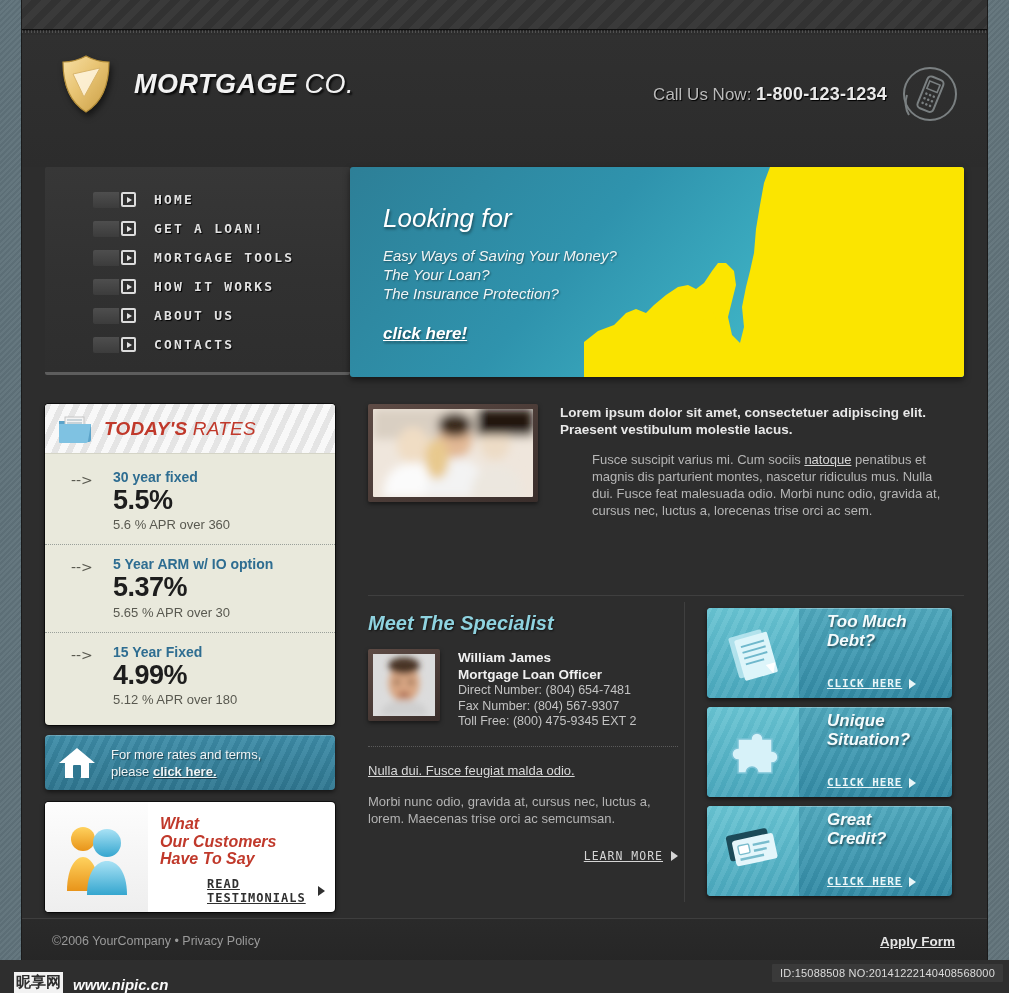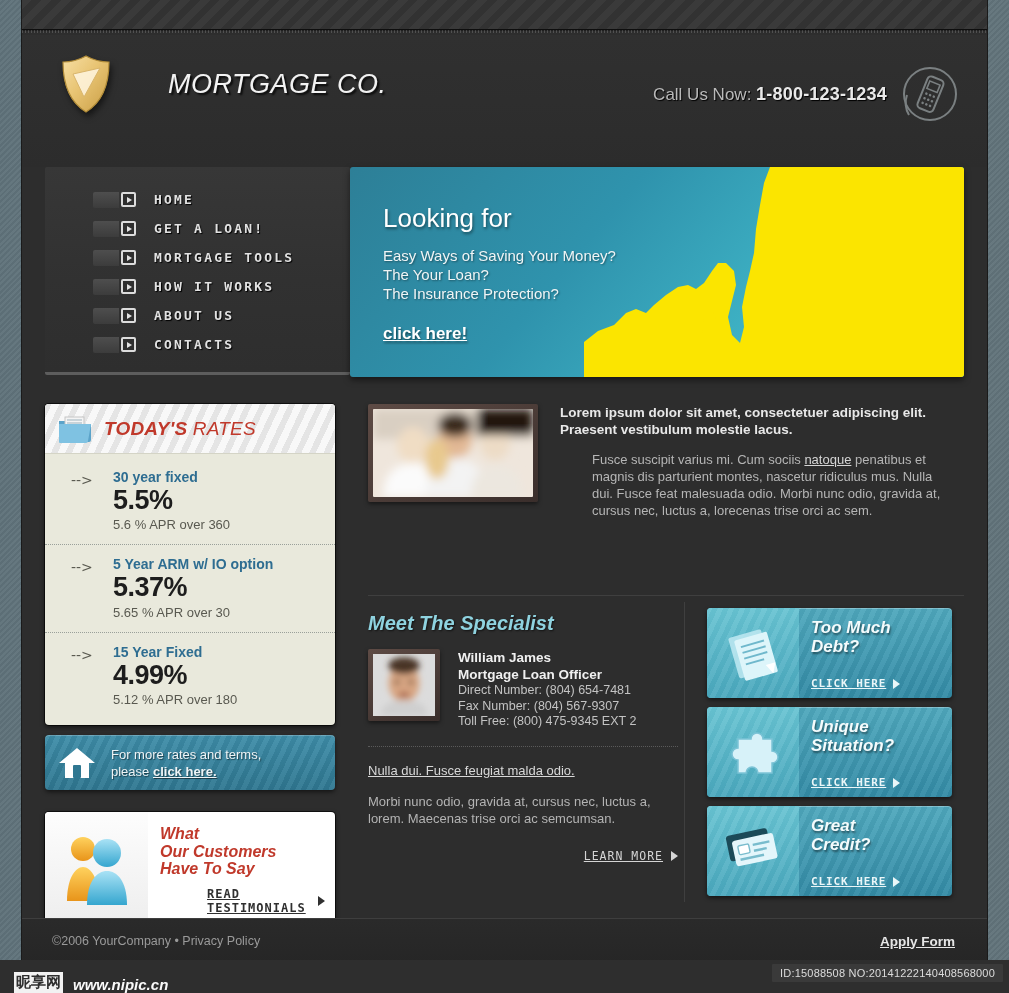--- a/index.html
+++ b/index.html
@@ -57,21 +57,21 @@
   .logo-wrap {
     position: absolute; left: 38px; top: 20px;
     display: flex; align-items: center; gap: 22px;
   }
   .shield { width: 52px; height: 58px; position: relative; filter: drop-shadow(2px 4px 3px rgba(0,0,0,.55)); }
   .brand {
     font-size: 27px; letter-spacing: .5px; color: #f2f2f2;
     font-style: italic; white-space: nowrap;
     text-shadow: 2px 2px 2px rgba(0,0,0,.8);
   }
-  .brand b { font-weight: 400; margin-left: 34px; }
+  .brand b { font-weight: 700; }
   .brand span { font-weight: 400; }
 
   .callbox {
     position: absolute; right: 28px; top: 30px;
     display: flex; align-items: center; gap: 14px;
   }
   .calltext { font-size: 17px; color: #b9b9b9; text-shadow: 1px 1px 1px #000; white-space: nowrap; }
   .calltext b { color: #e9e9e9; font-weight: 700; font-size: 18px; letter-spacing: .2px; }
   .phoneicon { width: 58px; height: 58px; opacity: .55; }
 
@@ -110,21 +110,21 @@
     text-shadow: 1px 1px 1px #000;
   }
 
   .hero {
     position: absolute; left: 328px; top: 0; width: 614px; height: 210px;
     background: linear-gradient(130deg,#2d7f97 0%, #2f93ad 38%, #45c0cf 82%, #53d0d8 100%);
     border-radius: 3px; overflow: hidden;
     box-shadow: 0 3px 6px rgba(0,0,0,.5);
   }
   .hero-yellow { position: absolute; right: 0; top: 0; width: 380px; height: 210px; }
-  .hero-text { position: relative; z-index: 2; padding: 36px 16px 0 33px; }
+  .hero-text { position: relative; z-index: 2; padding: 36px 16px 0 33px; font-style: italic; }
   .hero-h { font-size: 26px; color: #fff; text-shadow: 1px 2px 3px rgba(0,0,0,.45); margin-bottom: 12px; }
   .hero-l { font-size: 15px; color: #f0f5f6; line-height: 19px; text-shadow: 1px 1px 2px rgba(0,0,0,.4); }
   .hero-cta {
     display: inline-block; margin-top: 21px; font-size: 17px; font-weight: 700;
     color: #fff; text-decoration: underline; text-shadow: 1px 2px 2px rgba(0,0,0,.5);
     cursor: pointer;
   }
 
   
   .row-main { position: absolute; left: 0; top: 390px; width: 965px; height: 525px; }
@@ -166,21 +166,21 @@
       linear-gradient(180deg,#3e8da8 0%, #2f7791 100%);
     display: flex; align-items: center; padding-left: 12px; gap: 14px;
     box-shadow: 0 2px 4px rgba(0,0,0,.55), inset 0 1px 0 rgba(255,255,255,.22);
     cursor: pointer;
   }
   .house-icon { width: 40px; height: 34px; flex: none; }
   .moreRates-txt { font-size: 13px; color: #eef4f6; line-height: 17px; text-shadow: 1px 1px 1px rgba(0,0,0,.5); }
   .moreRates-txt b { font-weight: 700; text-decoration: underline; }
 
   .testimonials {
-    margin-top: 22px; height: 110px; border-radius: 4px; overflow: hidden;
+    margin-top: 12px; height: 110px; border-radius: 4px; overflow: hidden;
     background: #fff; display: flex;
     box-shadow: 0 2px 5px rgba(0,0,0,.6), 0 0 0 1px #111;
   }
   .tst-img { width: 103px; background: linear-gradient(180deg,#fdfdfd,#eeeeee); display:flex;align-items:center;justify-content:center; }
   .tst-body { flex: 1; padding: 13px 10px 0 12px; }
   .tst-h { font-size: 16px; font-weight: 800; font-style: italic; color: #c0392b; line-height: 17.5px; }
   .tst-link {
     display:inline-flex; align-items:center; gap:7px; margin-top: 9px;
     font-size: 12px; letter-spacing: 1px; color: #303030; font-weight: 700;
     font-family: "DejaVu Sans Mono", monospace; cursor: pointer;
@@ -240,21 +240,21 @@
     background:
       repeating-linear-gradient(115deg, rgba(255,255,255,.05) 0 5px, rgba(0,0,0,.04) 5px 10px),
       linear-gradient(180deg,#4fa8bd 0%, #338ba6 100%);
   }
   .promo-ico {
     width: 92px; flex:none; display:flex; align-items:center; justify-content:center;
     background:
       repeating-linear-gradient(115deg, rgba(255,255,255,.07) 0 5px, rgba(0,0,0,.02) 5px 10px),
       linear-gradient(180deg,#67c3d2 0%, #49a7bd 100%);
   }
-  .promo-body { flex:1; padding: 10px 0 0 12px; position: relative; }
+  .promo-body { flex:1; padding: 4px 0 0 12px; position: relative; margin-left: 16px; }
   .promo-h {
     font-size: 17px; font-style: italic; font-weight: 700; color: #f4fbfc;
     line-height: 19px; text-shadow: 1px 2px 2px rgba(0,0,0,.45);
   }
   .promo-cta {
     position:absolute; left: 12px; bottom: 8px;
     display:flex;align-items:center;gap:7px;
     font-size: 11px; letter-spacing: .9px; color:#eaf6f8; font-weight:700;
     font-family:"DejaVu Sans Mono",monospace;
   }

